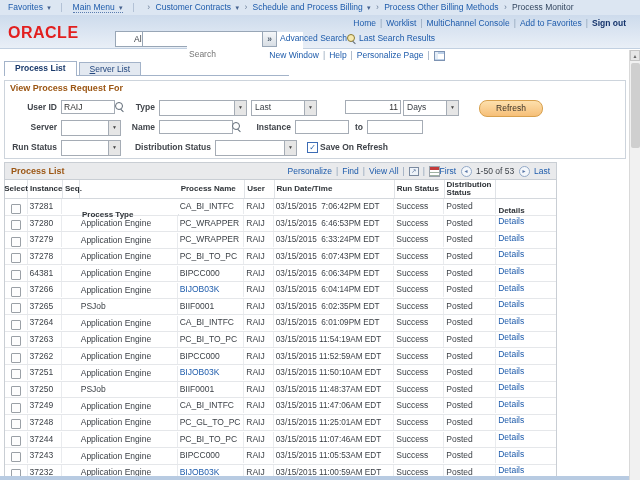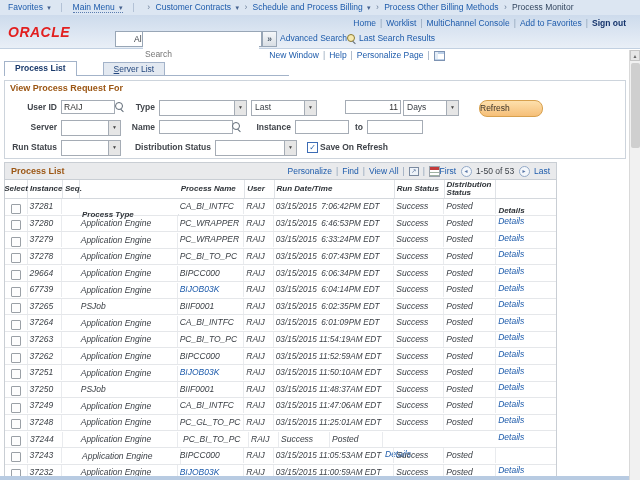--- a/index.html
+++ b/index.html
@@ -13,29 +13,29 @@
   #crumbbar{position:absolute;top:0;left:0;width:640px;height:15px;background:#dce6f2;
             border-bottom:1px solid #c3d0e2;font-size:8.5px;line-height:15px;padding-left:8px;
             white-space:nowrap;color:#1c4d93;}
   #crumbbar .caret{font-size:7px;color:#44618e;margin-left:2px;}
   #crumbbar .divider{display:inline-block;width:1px;height:9px;background:#b3c2d6;margin:0 8px;vertical-align:middle;}
   .mainmenu-link{border-bottom:1px dotted #5b7db0;}
 
   
   #banner{position:absolute;top:15px;left:0;width:640px;height:33px;
           background:linear-gradient(#cddbec,#e9eff7);border-bottom:1px solid #c2d0e1;}
-  #brand{position:absolute;left:8px;top:9px;font-size:14px;font-weight:bold;color:#e21f1f;letter-spacing:.5px;font-style:italic;}
+  #brand{position:absolute;left:8px;top:9px;font-size:16px;font-weight:bold;color:#e21f1f;letter-spacing:.5px;}
   #topnav{position:absolute;top:2px;right:14px;font-size:8.5px;line-height:12px;color:#1d5bab;}
   #topnav .signout{font-weight:bold;color:#14336b;}
   .srch{position:absolute;top:16px;height:14px;font-size:8.5px;line-height:14px;}
   #scope{left:115px;width:24px;background:#fff;border:1px solid #98a6b6;text-align:left;padding-left:18px;}
   #scope .sb{position:absolute;right:1px;top:2px;font-size:6px;color:#555;}
   #searchbox{left:142px;width:118px;border:1px solid #98a6b6;background:#fff;}
   #searchbox input{width:112px;height:12px;border:0;outline:none;font-size:8.5px;color:#555;
-                   font-family:"Liberation Sans",sans-serif;padding:16px 2px;background:#fff;}
+                   font-family:"Liberation Sans",sans-serif;padding:16px 2px;background:#fff;margin-left:44px;}
   #gobtn{left:262px;width:13px;background:linear-gradient(#f5f7f9,#d8dee4);border:1px solid #98a6b6;
          text-align:center;color:#4a5a6c;font-weight:bold;}
   #advsearch{left:280px;}
   #lsricon{left:347px;top:19px;}
   #lsrlink{left:359px;}
 
   
   .mag{position:absolute;width:6px;height:6px;border:1px solid #5f6a76;border-radius:50%;background:#fff;}
   .mag:after{content:"";position:absolute;width:4px;height:1px;background:#5f6a76;
              transform:rotate(45deg);left:4px;top:7px;}
@@ -46,57 +46,57 @@
            text-align:center;color:#1d5bab;padding-left:48px;}
   .gridicon{display:inline-block;width:9px;height:8px;border:1px solid #7d93b3;vertical-align:middle;
             background:linear-gradient(#bcd0e8 2px,#fff 2px);
             box-shadow:inset 0 -1px 0 #bcd0e8, inset 3px 0 0 #e4edf7;}
 
   
   #tabs{position:absolute;top:61px;left:4px;height:14px;font-size:8.5px;}
   .tab{display:inline-block;height:13px;line-height:13px;padding:0 10px;border:1px solid #a3b3c9;
        border-bottom:none;margin-right:2px;vertical-align:bottom;}
   .tab.active{background:#fff;font-weight:bold;color:#1a3a6b;position:relative;z-index:2;height:14px;}
-  .tab.inactive{background:#e3e9f1;color:#23477e;margin-left:24px;}
+  .tab.inactive{background:#e3e9f1;color:#23477e;}
   .tab.inactive .tlabel{display:block;}
   .tab.inactive .tlabel::first-letter{text-decoration:underline;}
   #tabline{position:absolute;top:75px;left:4px;width:285px;border-bottom:1px solid #a3b3c9;}
 
   
   #groupbox{position:absolute;top:80px;left:4px;width:620px;height:77px;border:1px solid #cdd4dc;}
   #gbtitle{position:absolute;left:5px;top:2px;font-size:9px;font-weight:bold;color:#9c5715;}
   .flabel{position:absolute;font-size:8.5px;font-weight:bold;color:#41454b;line-height:14px;text-align:right;}
   .tin{position:absolute;height:12px;border:1px solid #a5acb5;background:#fff;font-size:8.5px;
        font-family:"Liberation Sans",sans-serif;padding:0 2px;color:#333;outline:none;}
   .sel{position:absolute;height:14px;border:1px solid #a5acb5;background:#fff;font-size:8.5px;line-height:13px;}
   .sel .val{display:block;margin-right:12px;padding-left:3px;overflow:hidden;white-space:nowrap;}
   .sel .btn{position:absolute;right:0;top:0;width:11px;height:100%;background:#e6e6e6;
             border-left:1px solid #a5acb5;text-align:center;font-size:5px;line-height:13px;color:#444;}
   #refreshbtn{position:absolute;left:474px;top:19px;width:62px;height:15px;
               background:linear-gradient(#fde0ad,#f6bf78);border:1px solid #d8a14e;border-radius:8px;
-              font-size:8.5px;line-height:14px;text-align:left;color:#3c342a;}
+              font-size:8.5px;line-height:14px;text-align:center;color:#3c342a;}
   .cbox{position:absolute;width:9px;height:9px;border:1px solid #3c6cb5;background:#fff;
         font-size:8px;line-height:9px;text-align:center;color:#2a62ac;font-weight:bold;}
 
   
   #grid{position:absolute;top:162px;left:4px;width:553px;}
   #gridbar{position:relative;height:16px;background:#e9eaec;border:1px solid #c9ced4;font-size:8.5px;line-height:16px;}
   #gridtitle{position:absolute;left:6px;font-weight:bold;color:#9c5715;font-size:9px;}
   #gtools{position:absolute;right:116px;top:0;color:#1d5bab;white-space:nowrap;}
   #gpag{position:absolute;right:6px;top:0;white-space:nowrap;color:#3a3f45;}
   .pgbtn{display:inline-block;width:9px;height:9px;border:1px solid #93a9c7;border-radius:50%;
          background:#f4f7fb;color:#5a77a8;font-size:6px;line-height:9px;text-align:center;vertical-align:middle;margin:0 2px;}
   .popout{display:inline-block;width:8px;height:7px;border:1px solid #7a8aa0;background:#eef3f9;
           font-size:6px;line-height:7px;text-align:center;color:#44618e;vertical-align:middle;}
   .xlicon{display:inline-block;width:9px;height:9px;border:1px solid #9aa3ad;vertical-align:middle;
           background:linear-gradient(#c23b3b 3px,transparent 3px),
                       repeating-linear-gradient(#fff,#fff 2px,#9fb3a3 2px,#9fb3a3 3px);}
 
   #ptable{border:1px solid #c9ced4;border-top:none;font-size:8.5px;}
-  .hrow,.trow{display:flex;width:551px;font-style:italic;}
+  .hrow,.trow{display:flex;width:551px;}
   .hrow{height:18px;background:#fff;border-bottom:1px solid #d4d8dd;}
   .hcell{font-weight:bold;color:#2e3338;font-size:8px;line-height:8px;padding:1px 2px;
          border-right:1px solid #e0e3e7;display:flex;align-items:center;}
   .trow{height:15.6px;background:#fff;border-bottom:1px solid #e5e7ea;align-items:center;}
   .cell{padding:0 2px;border-right:1px solid #e9ebee;line-height:15px;overflow:hidden;white-space:nowrap;}
   .hcell:last-child,.cell:last-child{border-right:none;}
   .c0{width:18px;justify-content:center;text-align:center;}
   .c1{width:30px;}
   .c2{width:12px;}
   .c3{width:96px;margin-top:34px;}
@@ -279,33 +279,33 @@
             <div class="cell c3">Application Engine</div>
             <div class="cell c4"><span>PC_BI_TO_PC</span></div>
             <div class="cell c5">RAIJ</div>
             <div class="cell c6 pre">03/15/2015  6:07:43PM EDT</div>
             <div class="cell c7">Success</div>
             <div class="cell c8">Posted</div>
             <div class="cell c9"><span class="link">Details</span></div>
           </div>
           <div class="trow">
             <div class="cell c0"><span class="cb"></span></div>
-            <div class="cell c1">29664</div>
+            <div class="cell c1">64381</div>
             <div class="cell c2"></div>
             <div class="cell c3">Application Engine</div>
             <div class="cell c4"><span>BIPCC000</span></div>
             <div class="cell c5">RAIJ</div>
             <div class="cell c6 pre">03/15/2015  6:06:34PM EDT</div>
             <div class="cell c7">Success</div>
             <div class="cell c8">Posted</div>
             <div class="cell c9"><span class="link">Details</span></div>
           </div>
           <div class="trow">
             <div class="cell c0"><span class="cb"></span></div>
-            <div class="cell c1">67739</div>
+            <div class="cell c1">37266</div>
             <div class="cell c2"></div>
             <div class="cell c3">PSJob</div>
             <div class="cell c4"><span class="link">BIJOB03K</span></div>
             <div class="cell c5">RAIJ</div>
             <div class="cell c6 pre">03/15/2015  6:04:14PM EDT</div>
             <div class="cell c7">Success</div>
             <div class="cell c8">Posted</div>
             <div class="cell c9"><span class="link">Details</span></div>
           </div>
           <div class="trow">
@@ -404,20 +404,21 @@
             <div class="cell c8">Posted</div>
             <div class="cell c9"><span class="link">Details</span></div>
           </div>
           <div class="trow">
             <div class="cell c0"><span class="cb"></span></div>
             <div class="cell c1">37244</div>
             <div class="cell c2"></div>
             <div class="cell c3">Application Engine</div>
             <div class="cell c4"><span>PC_BI_TO_PC</span></div>
             <div class="cell c5">RAIJ</div>
+            <div class="cell c6 pre">03/15/2015 11:07:46AM EDT</div>
             <div class="cell c7">Success</div>
             <div class="cell c8">Posted</div>
             <div class="cell c9"><span class="link">Details</span></div>
           </div>
           <div class="trow">
             <div class="cell c0"><span class="cb"></span></div>
             <div class="cell c1">37243</div>
             <div class="cell c2"></div>
             <div class="cell c3">Application Engine</div>
             <div class="cell c4"><span>BIPCC000</span></div>

